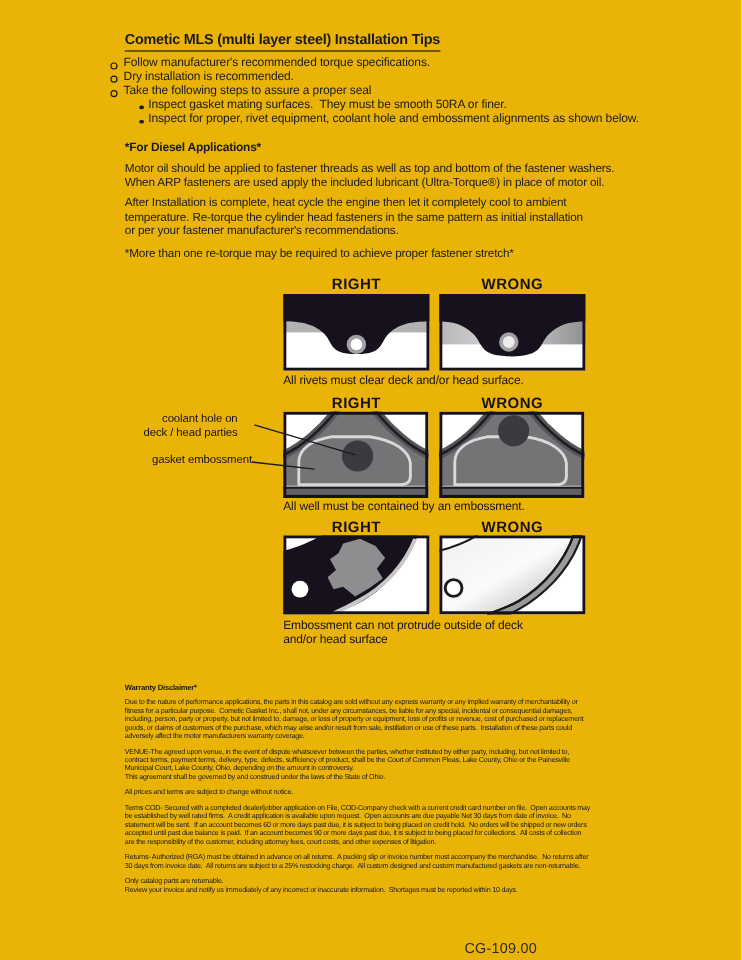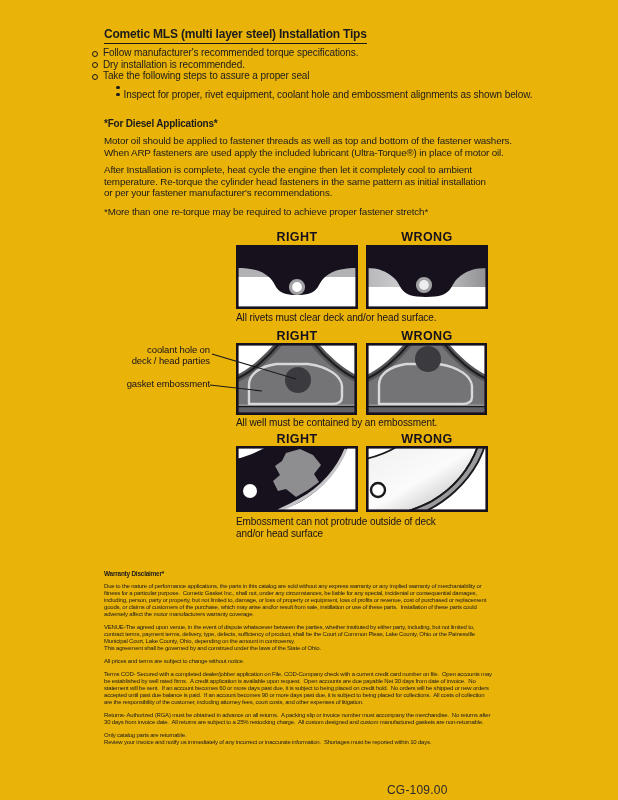--- a/index.html
+++ b/index.html
@@ -2,21 +2,21 @@
 <html><head>
 <meta charset="utf-8">
 <style>
   html,body{margin:0;padding:0;background:#ffffff;}
   .page{position:relative;width:618px;height:800px;background:#eab308;overflow:hidden;
         font-family:"Liberation Sans",sans-serif;color:#1b1b1d;}
   .abs{position:absolute;}
   .doc-title{font-size:12px;font-weight:bold;letter-spacing:-0.2px;
              border-bottom:1.5px solid #1b1b1d;padding-bottom:2px;display:inline-block;}
   .tips{font-size:10px;line-height:11.7px;letter-spacing:-0.1px;}
-  .tip-row{display:flex;align-items:flex-start;}
+  .tip-row{display:flex;align-items:center;}
   .ring{width:4px;height:4px;border:1px solid #1b1b1d;border-radius:50%;
         display:inline-block;margin:3.5px 5px 0 0;flex:0 0 auto;}
   .dot{width:3.5px;height:3.5px;background:#1b1b1d;border-radius:50%;
        display:inline-block;margin:3.5px 4px 0 0;flex:0 0 auto;}
   .indent{margin-left:24px;}
   .txt{white-space:pre-wrap;}
   .h2{font-size:10px;font-weight:bold;letter-spacing:-0.2px;}
   .body{font-size:9.8px;line-height:11.7px;letter-spacing:-0.15px;white-space:pre;}
   .rw{font-size:12.5px;font-weight:bold;letter-spacing:0.4px;width:122px;text-align:center;color:#17111d;}
   .caption{font-size:10px;letter-spacing:-0.1px;line-height:12px;white-space:pre-line;color:#17111d;}
@@ -46,20 +46,21 @@
     <div class="tip-row">
       <span class="ring"></span>
       <span class="txt">Dry installation is recommended.</span>
     </div>
     <div class="tip-row">
       <span class="ring"></span>
       <span class="txt">Take the following steps to assure a proper seal</span>
     </div>
     <div class="tip-row indent">
       <span class="dot"></span>
+      <span class="txt">Inspect gasket mating surfaces.  They must be smooth 50RA or finer.</span>
     </div>
     <div class="tip-row indent">
       <span class="dot"></span>
       <span class="txt">Inspect for proper, rivet equipment, coolant hole and embossment alignments as shown below.</span>
     </div>
   </div>
 
   <div class="abs h2" style="left:104px;top:118px;">*For Diesel Applications*</div>
   <div class="abs body" style="left:104px;top:135px;">Motor oil should be applied to fastener threads as well as top and bottom of the fastener washers.
 When ARP fasteners are used apply the included lubricant (Ultra-Torque®) in place of motor oil.</div>
@@ -96,21 +97,21 @@
       <circle cx="58" cy="40" r="6.5" fill="#ededef" stroke="#a2a2a4" stroke-width="3.2"></circle>
       <rect x="1.3" y="1.3" width="119.4" height="61.4" fill="none" stroke="#17111d" stroke-width="2.6"></rect>
     </svg>
   </div>
 
   <div class="abs caption" style="left:236px;top:312px;width:280px;">All rivets must clear deck and/or head surface.</div>
 
   <div class="abs rw" style="left:236px;top:329px;">RIGHT</div>
   <div class="abs rw" style="left:366px;top:329px;">WRONG</div>
 
-  <div class="abs dlabel" style="left:110px;top:345px;">
+  <div class="abs dlabel" style="left:98px;top:345px;">
     <div>coolant hole on</div>
     <div>deck / head parties</div>
   </div>
   <div class="abs dlabel" style="left:110px;top:379px;">gasket embossment</div>
 
   <div class="abs" style="left:236px;top:343px;">
     <svg class="panel" width="121" height="72" viewBox="0 0 121 72">
       <rect x="0" y="0" width="121" height="72" fill="#ffffff"></rect>
       <path d="M0 36 C16 30 34 14 46 0 H75 C87 14 105 30 121 36 V72 H0 Z" fill="#747477"></path>
       <path d="M-2 37 C15 30 33 14 45 -2" fill="none" stroke="#56565a" stroke-width="7"></path>

